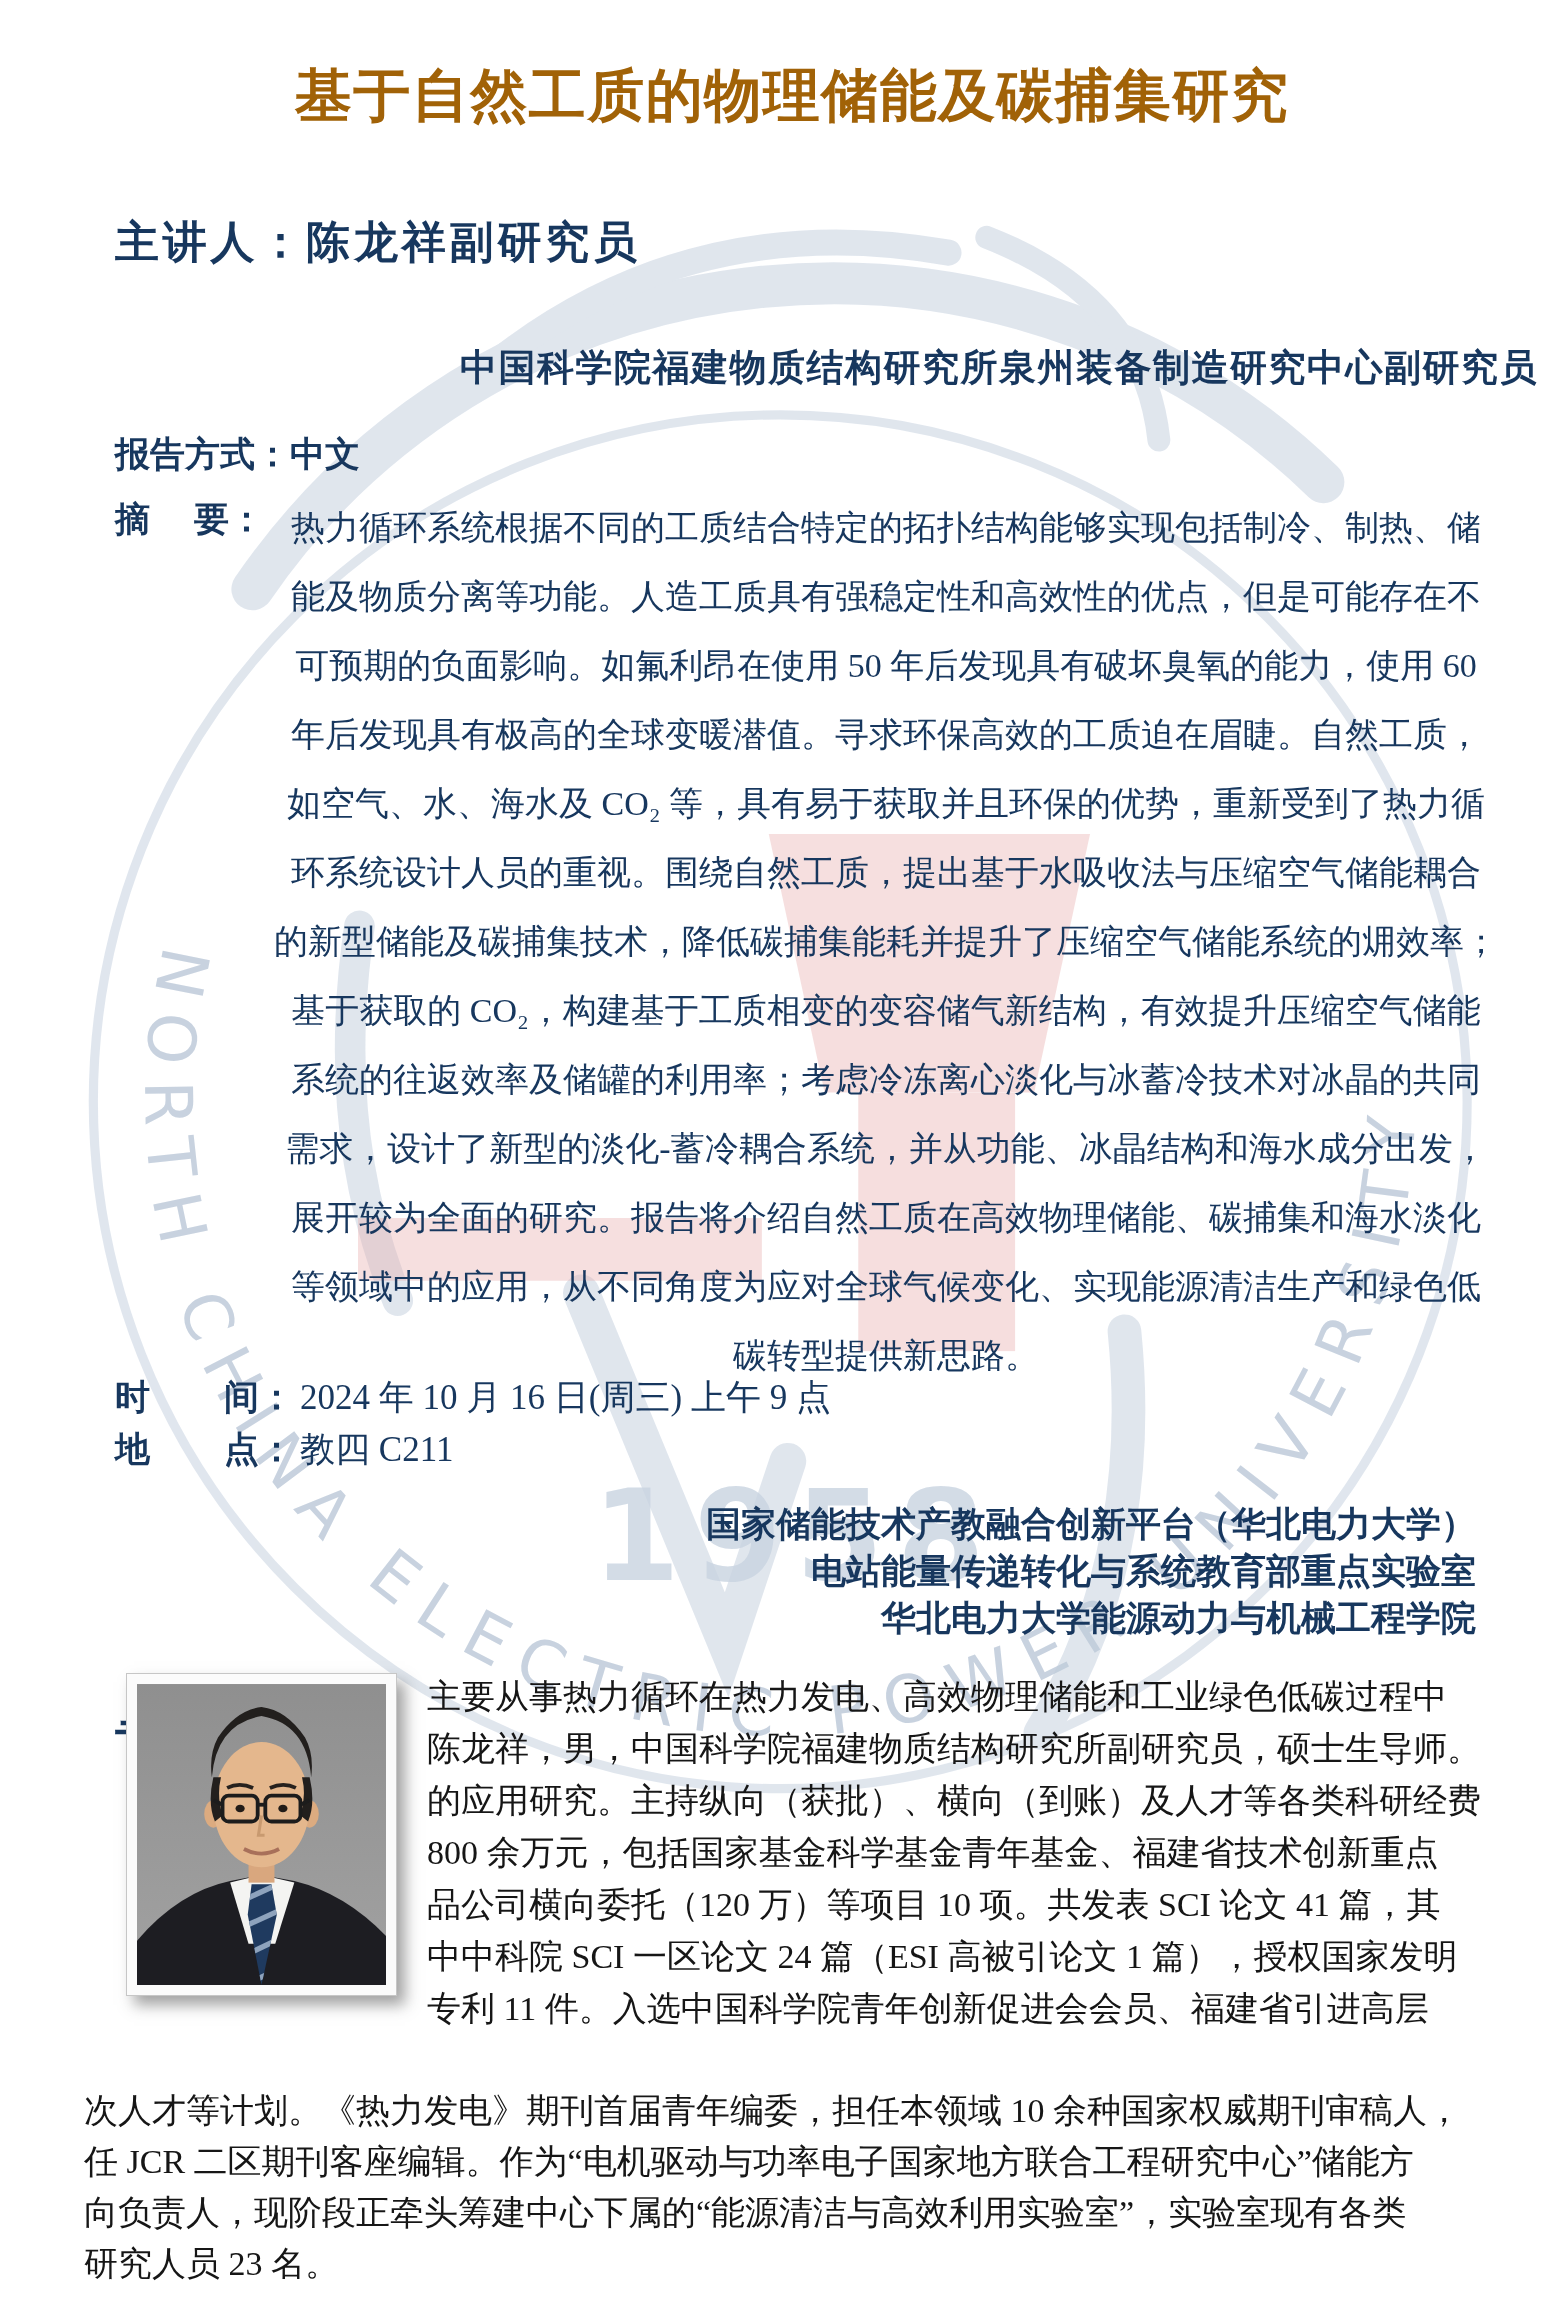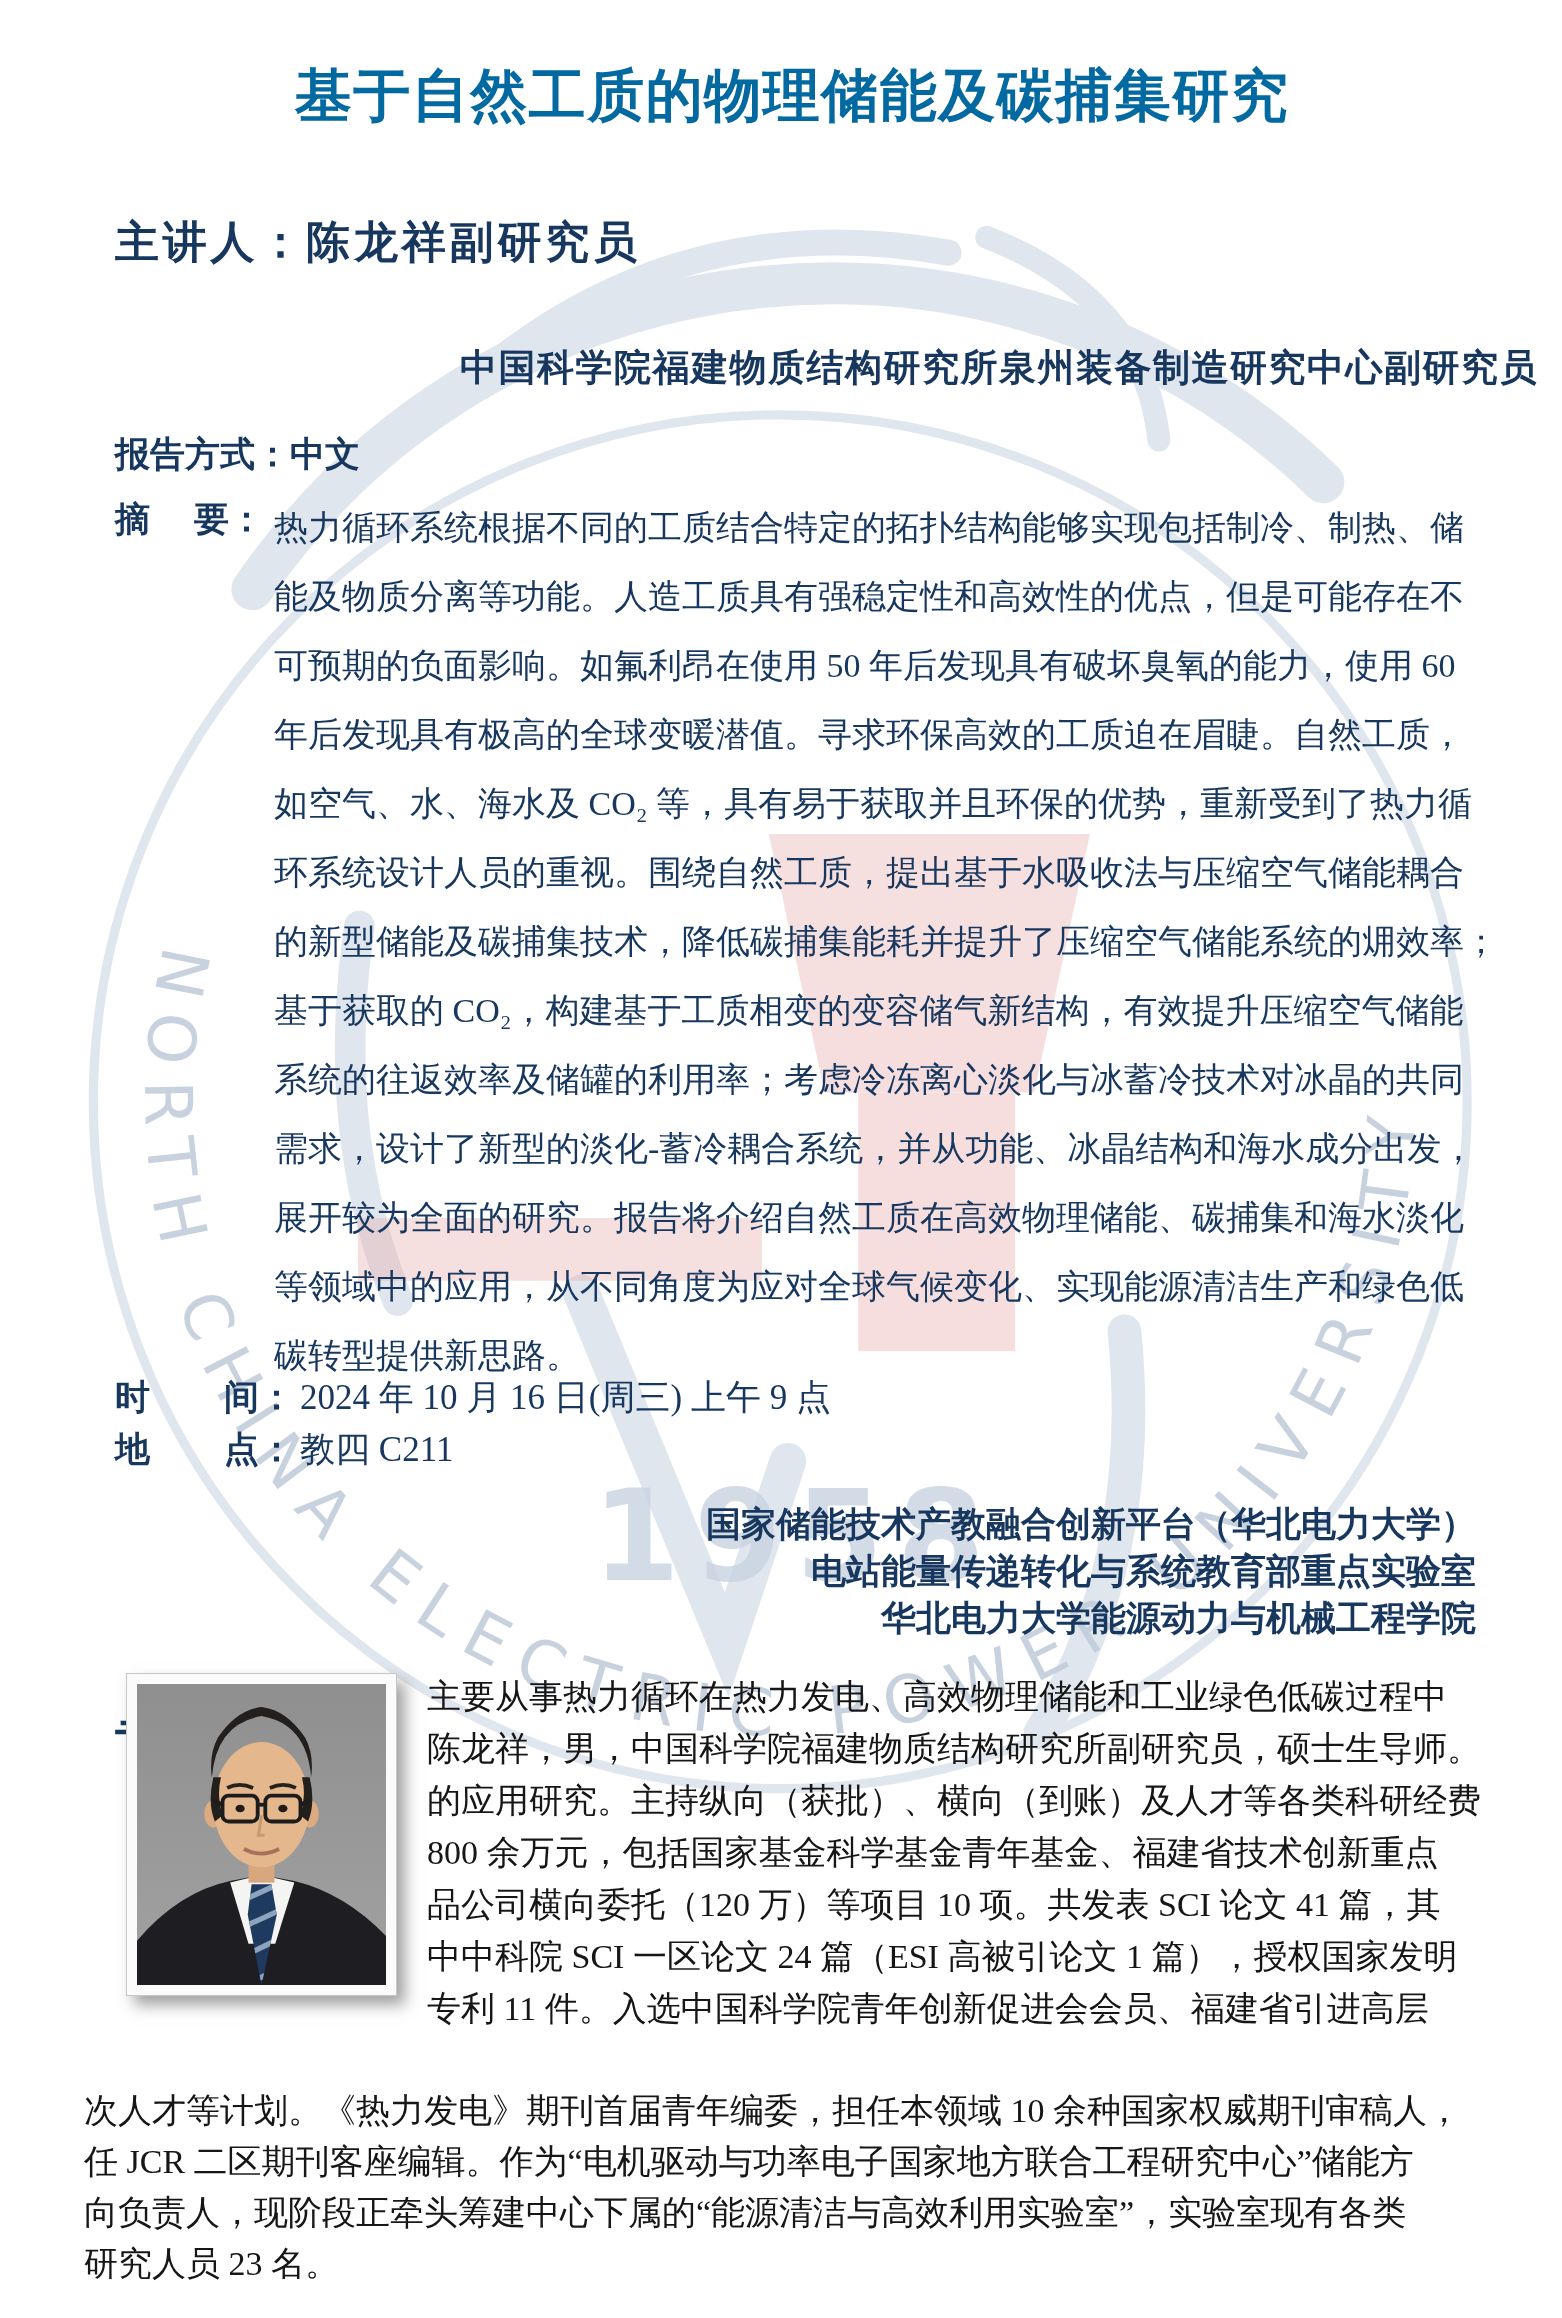--- a/index.html
+++ b/index.html
@@ -2,37 +2,37 @@
 <html style="font-size:12.2px"><head>
 <meta charset="utf-8">
 <style>
   html,body{margin:0;padding:0;background:#e8e8e8;}
   .page{position:relative;width:1562px;height:2319px;background:#ffffff;overflow:hidden;
         font-family:"Liberation Serif", serif;}
   .page > div{position:absolute;z-index:1;}
   .watermark{position:absolute;top:0;left:0;z-index:0;}
 
   .title{left:0;right:0;top:58px;text-align:center;font-family:"Liberation Sans",sans-serif;
-         font-weight:bold;font-size:57px;color:#0369a1;letter-spacing:1.5px;padding-left:22px;}
+         font-weight:bold;font-size:57px;color:#a16207;letter-spacing:1.5px;padding-left:22px;}
 
   .speaker{left:115px;top:213px;font-size:44px;font-weight:bold;color:#17375E;letter-spacing:3.8px;}
 
   .affiliation{left:138px;width:1400px;top:343px;text-align:right;font-size:37px;
                font-weight:bold;color:#17375E;letter-spacing:1.5px;}
 
   .report-row{left:115px;top:431px;}
   .lbl,.mlbl,.mlbl2{font-family:Liberation Mono, monospace;font-weight:bold;
                     font-size:35px;color:#17375E;}
   .val-sans{font-family:Liberation Mono, monospace;font-weight:bold;font-size:35px;color:#17375E;}
 
   .abs-label{left:115px;top:496px;}
   .gap{display:inline-block;width:44px;}
 
   .abstract{left:274px;top:493px;color:#17375E;font-size:34px;}
-  .aline{height:69px;line-height:69px;white-space:nowrap;}
+  .aline{height:69px;line-height:69px;white-space:nowrap;text-align:center;}
 
   .time-row{left:115px;top:1374px;}
   .place-row{left:115px;top:1426px;}
   .mlbl{display:inline-block;width:109px;}
   .mval{font-size:35px;color:#17375E;margin-left:6.1px;margin-top:18px;}
 
   .organizers{right:86px;top:1475px;text-align:right;color:#17375E;
               font-family:"Liberation Sans",sans-serif;font-weight:600;font-size:35px;margin-top:25px;}
   .orgline{height:47px;line-height:47px;white-space:nowrap;}
 

